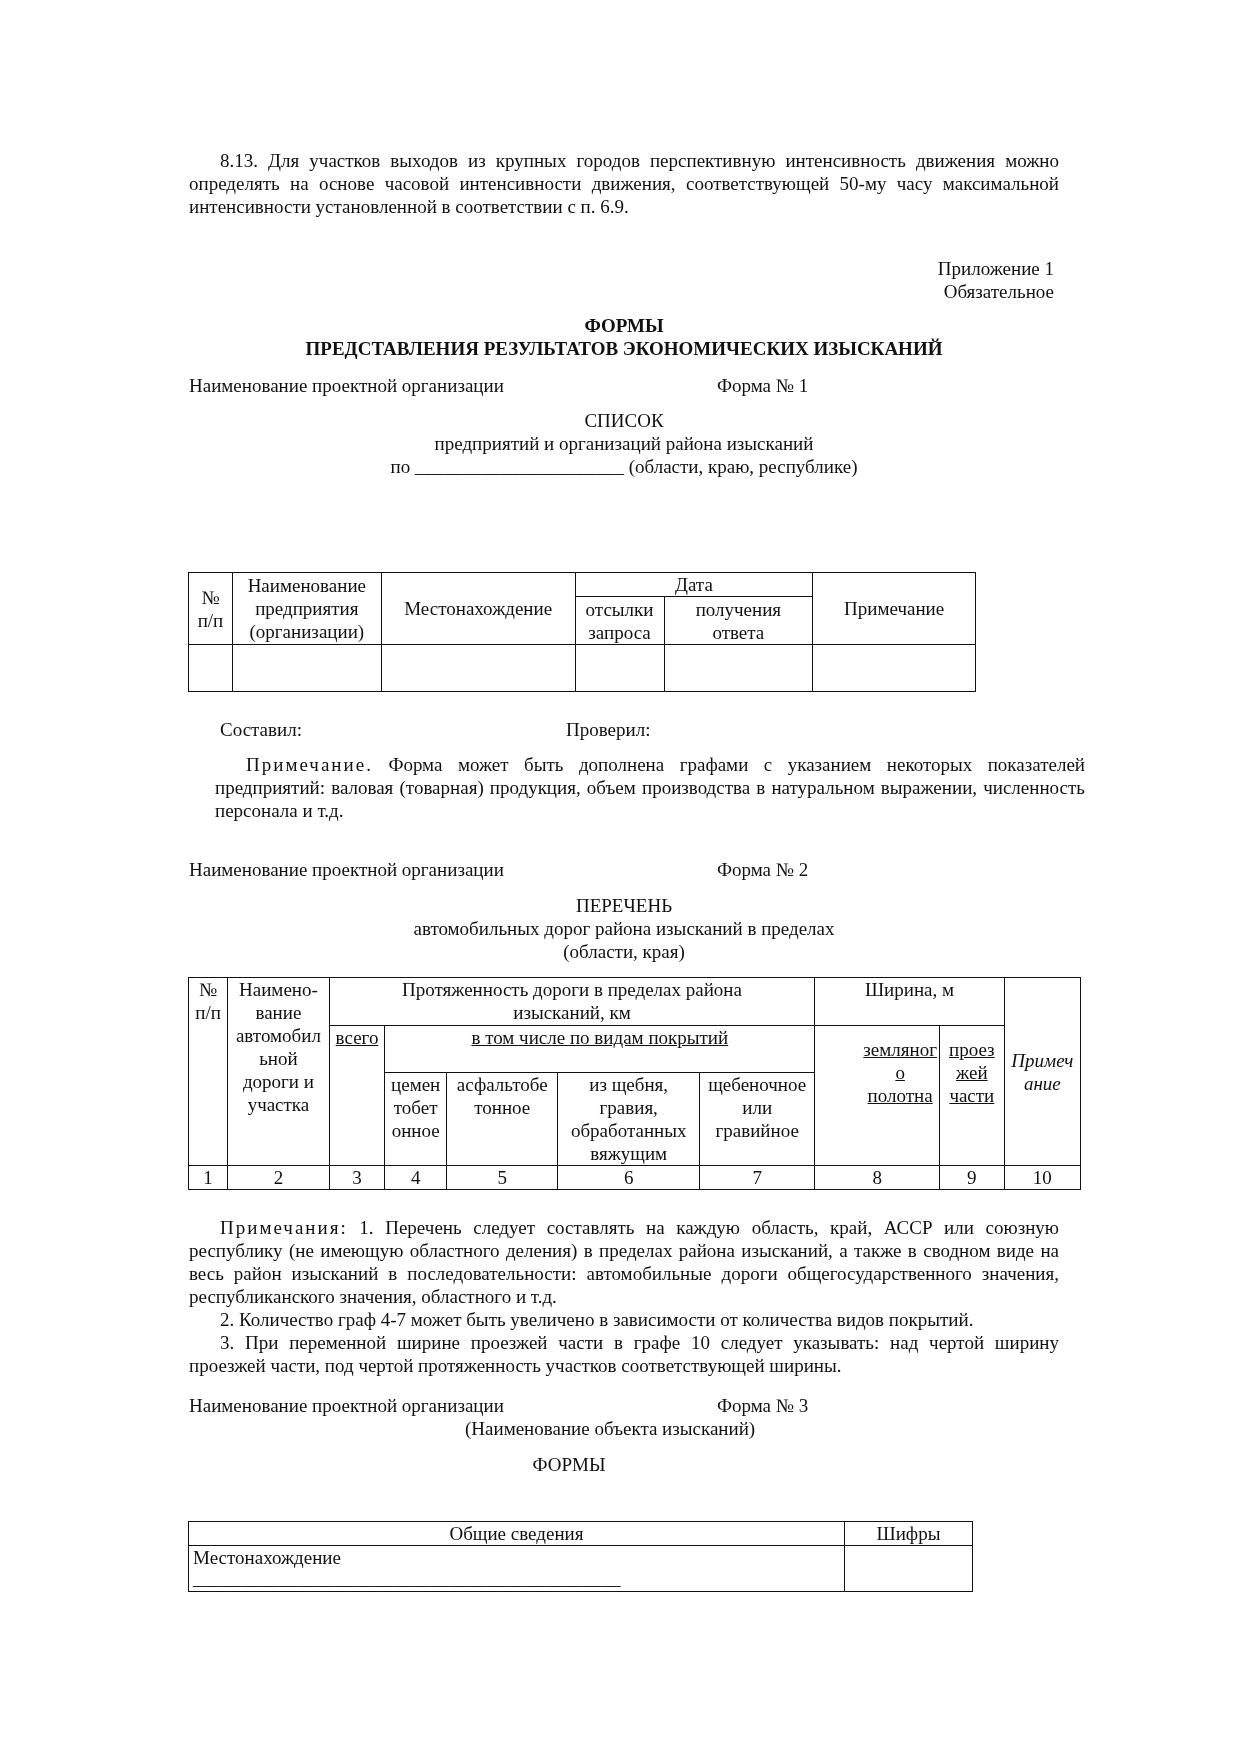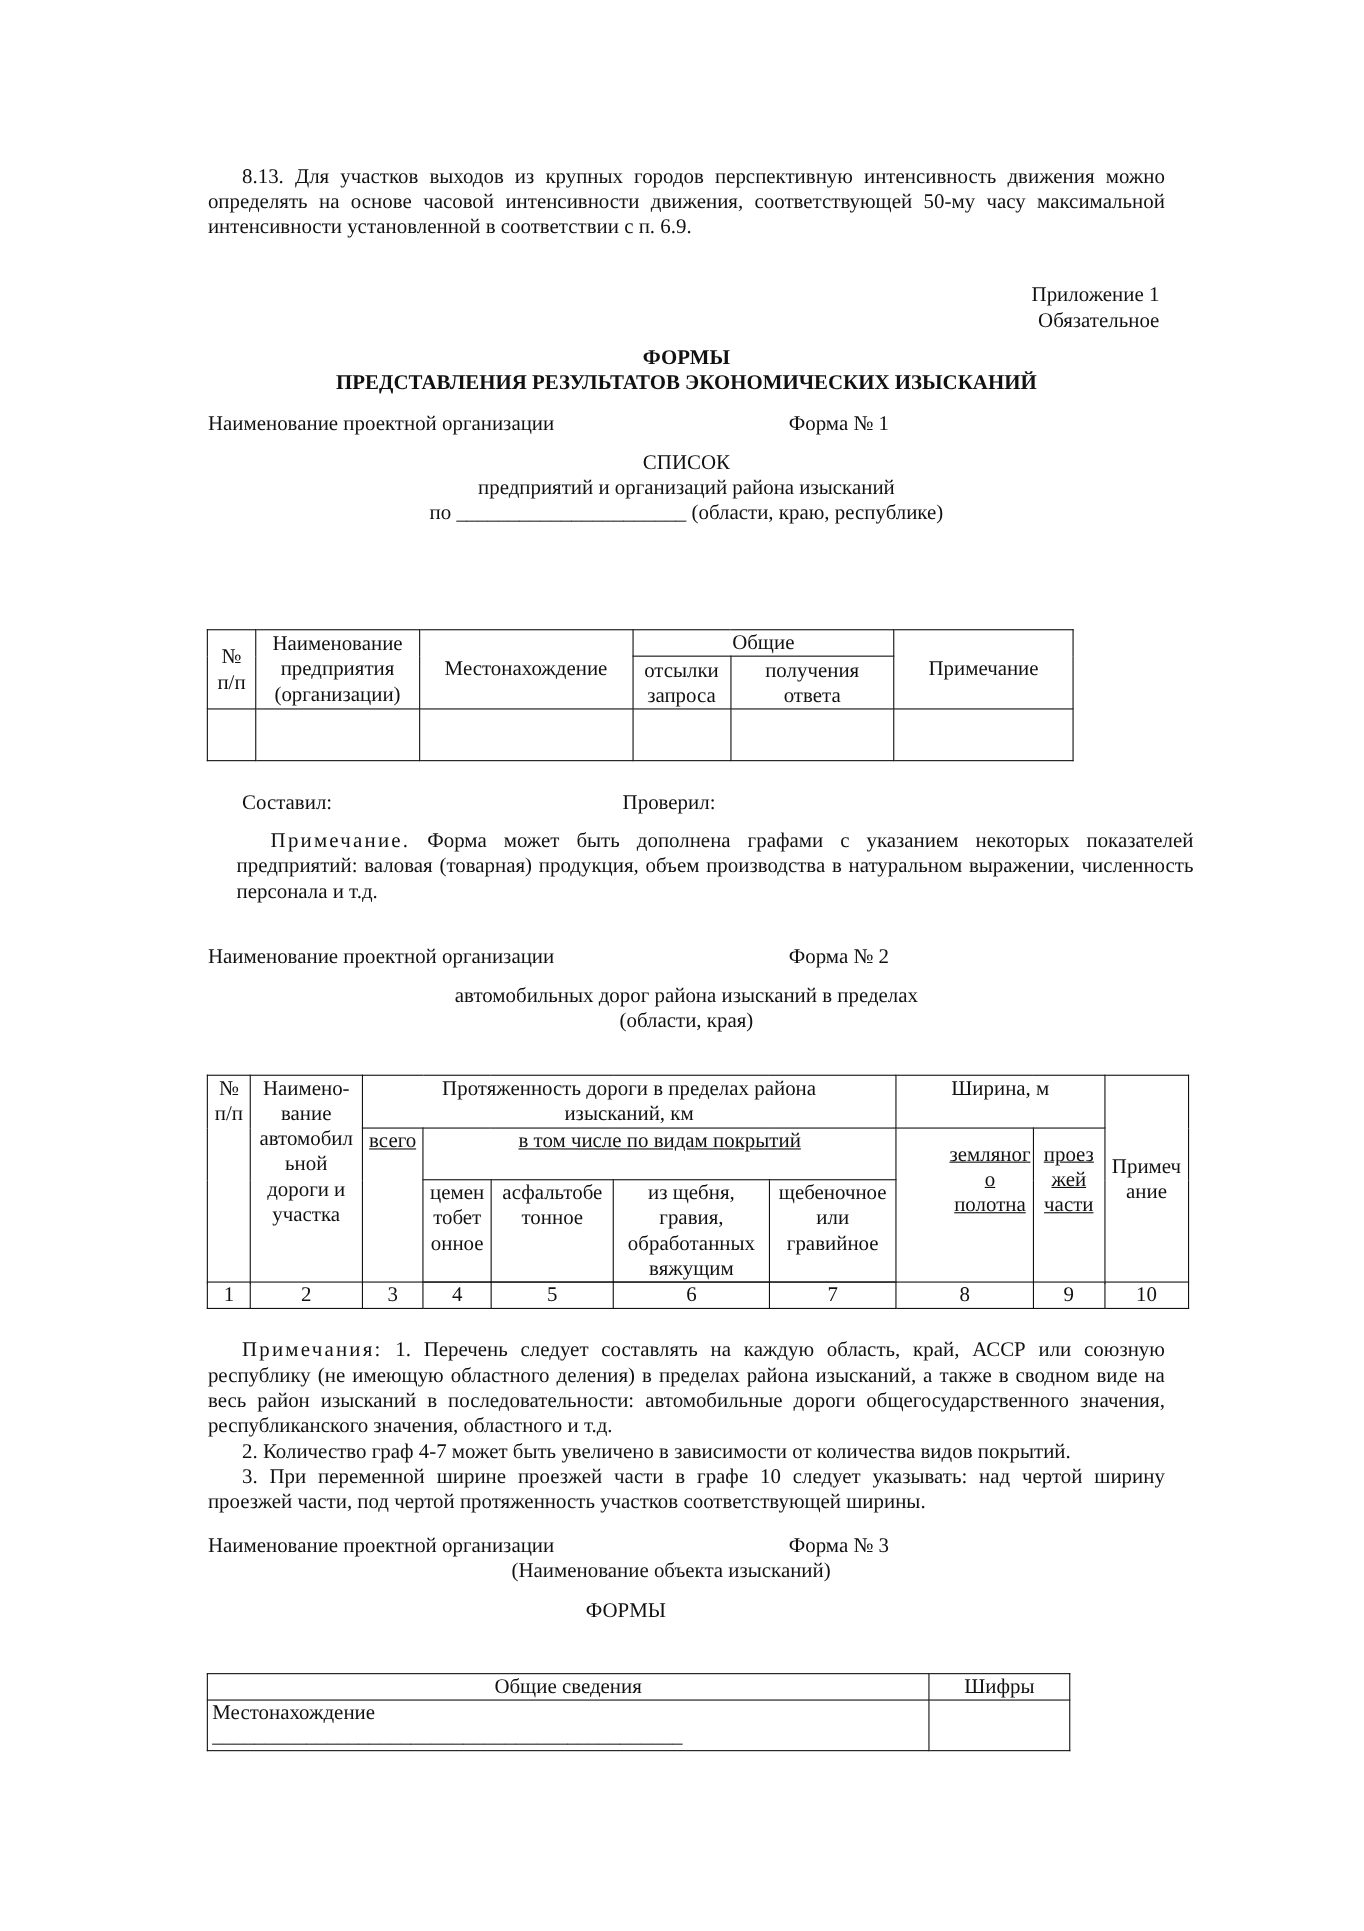--- a/index.html
+++ b/index.html
@@ -57,21 +57,21 @@
     <td rowspan="2">
       <div>№</div>
       <div>п/п</div>
     </td>
     <td rowspan="2">
       <div>Наименование</div>
       <div>предприятия</div>
       <div>(организации)</div>
     </td>
     <td rowspan="2">Местонахождение</td>
-    <td colspan="2">Общие</td>
+    <td colspan="2">Дата</td>
     <td rowspan="2">Примечание</td>
   </tr>
   <tr style="height:48px;">
     <td>
       <div>отсылки</div>
       <div>запроса</div>
     </td>
     <td>
       <div>получения</div>
       <div>ответа</div>
@@ -93,20 +93,21 @@
 
 <div class="para" style="top:753px;margin-left:26px;">
   <span class="indent"></span><span class="spaced">Примечание.</span>
   <span>Форма может быть дополнена графами с указанием некоторых показателей предприятий: валовая (товарная) продукция, объем производства в натуральном выражении, численность персонала и т.д.</span>
 </div>
 
 <div class="abs" style="left:189px; top:859px;">Наименование проектной организации</div>
 <div class="abs" style="left:717px; top:859px;">Форма № 2</div>
 
 <div class="center" style="top:894px;">
+  <div>ПЕРЕЧЕНЬ</div>
   <div>автомобильных дорог района изысканий в пределах</div>
   <div>(области, края)</div>
 </div>
 
 <table class="t2" style="left:188px; top:977px; width:893px;">
   <colgroup>
     <col style="width:44px">
       <col style="width:105px">
       <col style="width:58px">
       <col style="width:64px">
@@ -131,21 +132,21 @@
       <div>дороги и</div>
       <div>участка</div>
     </td>
     <td colspan="5">
       <div>Протяженность дороги в пределах района</div>
       <div>изысканий, км</div>
     </td>
     <td colspan="2" style="height:24px;">
       <div>Ширина, м</div>
     </td>
-    <td rowspan="4" style="vertical-align:middle;">
+    <td rowspan="4" style="vertical-align:middle;font-style:italic;">
       <div>Примеч</div>
       <div>ание</div>
     </td>
   </tr>
   <tr style="height:47px;text-decoration:underline;">
     <td rowspan="3">всего</td>
     <td colspan="4">в том числе по видам покрытий</td>
     <td rowspan="3" style="vertical-align:middle;padding-left:48px;">
       <div>земляног</div>
       <div>о</div>

